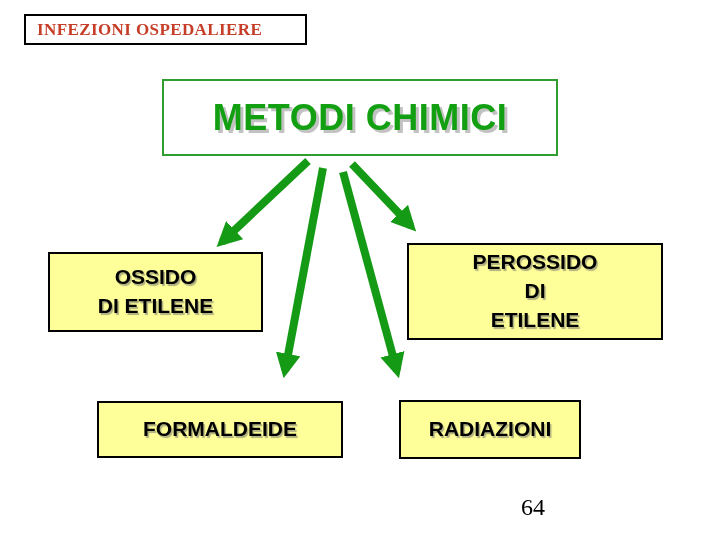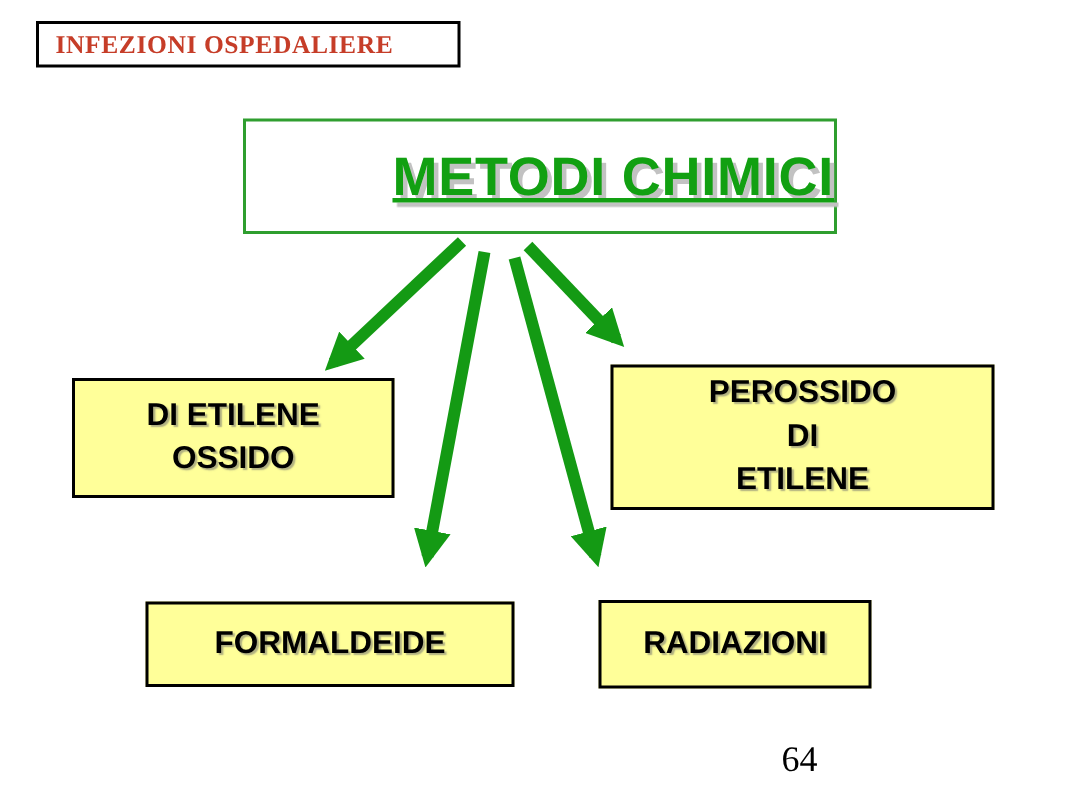--- a/index.html
+++ b/index.html
@@ -38,27 +38,26 @@
     position: absolute;
     left: 162px;
     top: 79px;
     width: 396px;
     height: 77px;
     border: 2px solid #2f9e2f;
     box-sizing: border-box;
     background: #ffffff;
     display: flex;
     align-items: center;
-    justify-content: flex-end;
+    justify-content: center;
     font-weight: bold;
     font-size: 36px;
     letter-spacing: 0.5px;
     color: #12a012;
     text-shadow: 3px 3px 0 #c2c2c2;
-    text-decoration: underline;
   }
   .arrow-layer {
     position: absolute;
     left: 0;
     top: 0;
     width: 720px;
     height: 540px;
   }
   .ybox {
     position: absolute;
@@ -109,22 +108,22 @@
         <path d="M0,0 L10,5 L0,10 z" fill="#149a14"></path>
       </marker>
     </defs>
     <line x1="308" y1="161" x2="222" y2="242" stroke="#149a14" stroke-width="8" marker-end="url(#ah)"></line>
     <line x1="323" y1="168" x2="285" y2="371" stroke="#149a14" stroke-width="8" marker-end="url(#ah)"></line>
     <line x1="343" y1="172" x2="397" y2="371" stroke="#149a14" stroke-width="8" marker-end="url(#ah)"></line>
     <line x1="352" y1="164" x2="411" y2="226" stroke="#149a14" stroke-width="8" marker-end="url(#ah)"></line>
   </svg>
 
   <div class="ybox ybox-ossido">
+    <span>OSSIDO</span>
     <span>DI ETILENE</span>
-    <span>OSSIDO</span>
   </div>
 
   <div class="ybox ybox-perossido">
     <span>PEROSSIDO</span>
     <span>DI</span>
     <span>ETILENE</span>
   </div>
 
   <div class="ybox ybox-formaldeide">
     <span>FORMALDEIDE</span>

